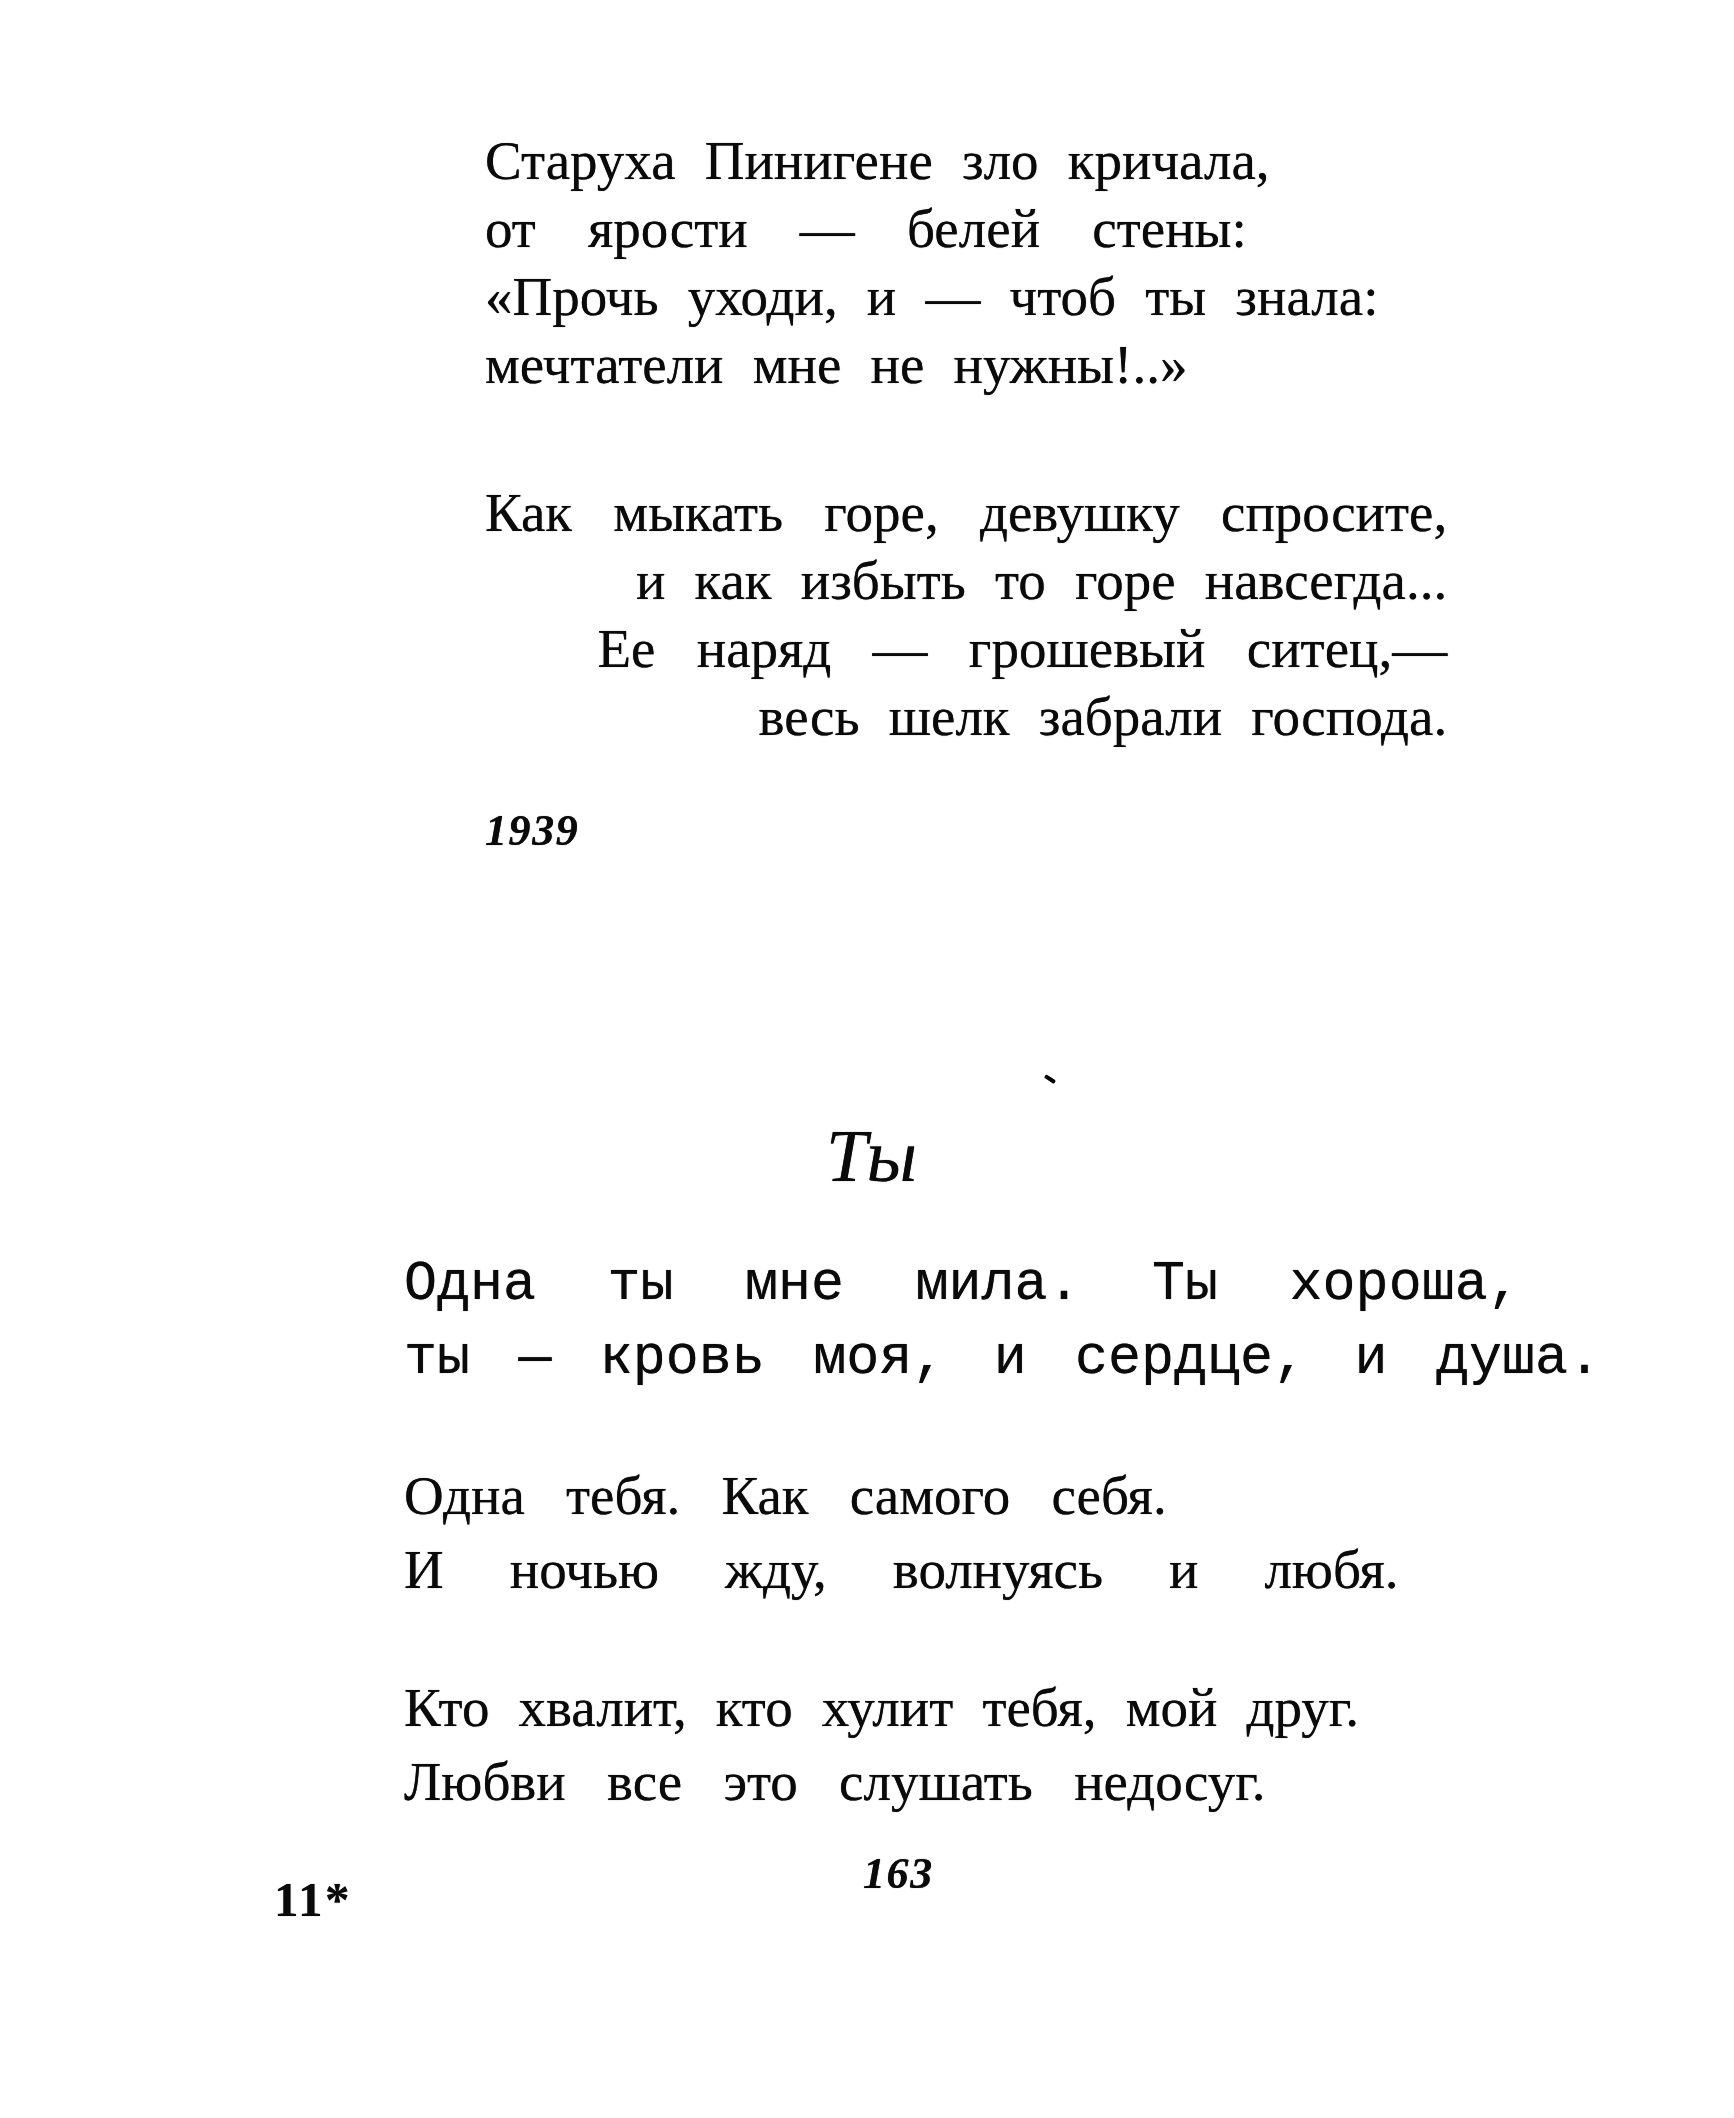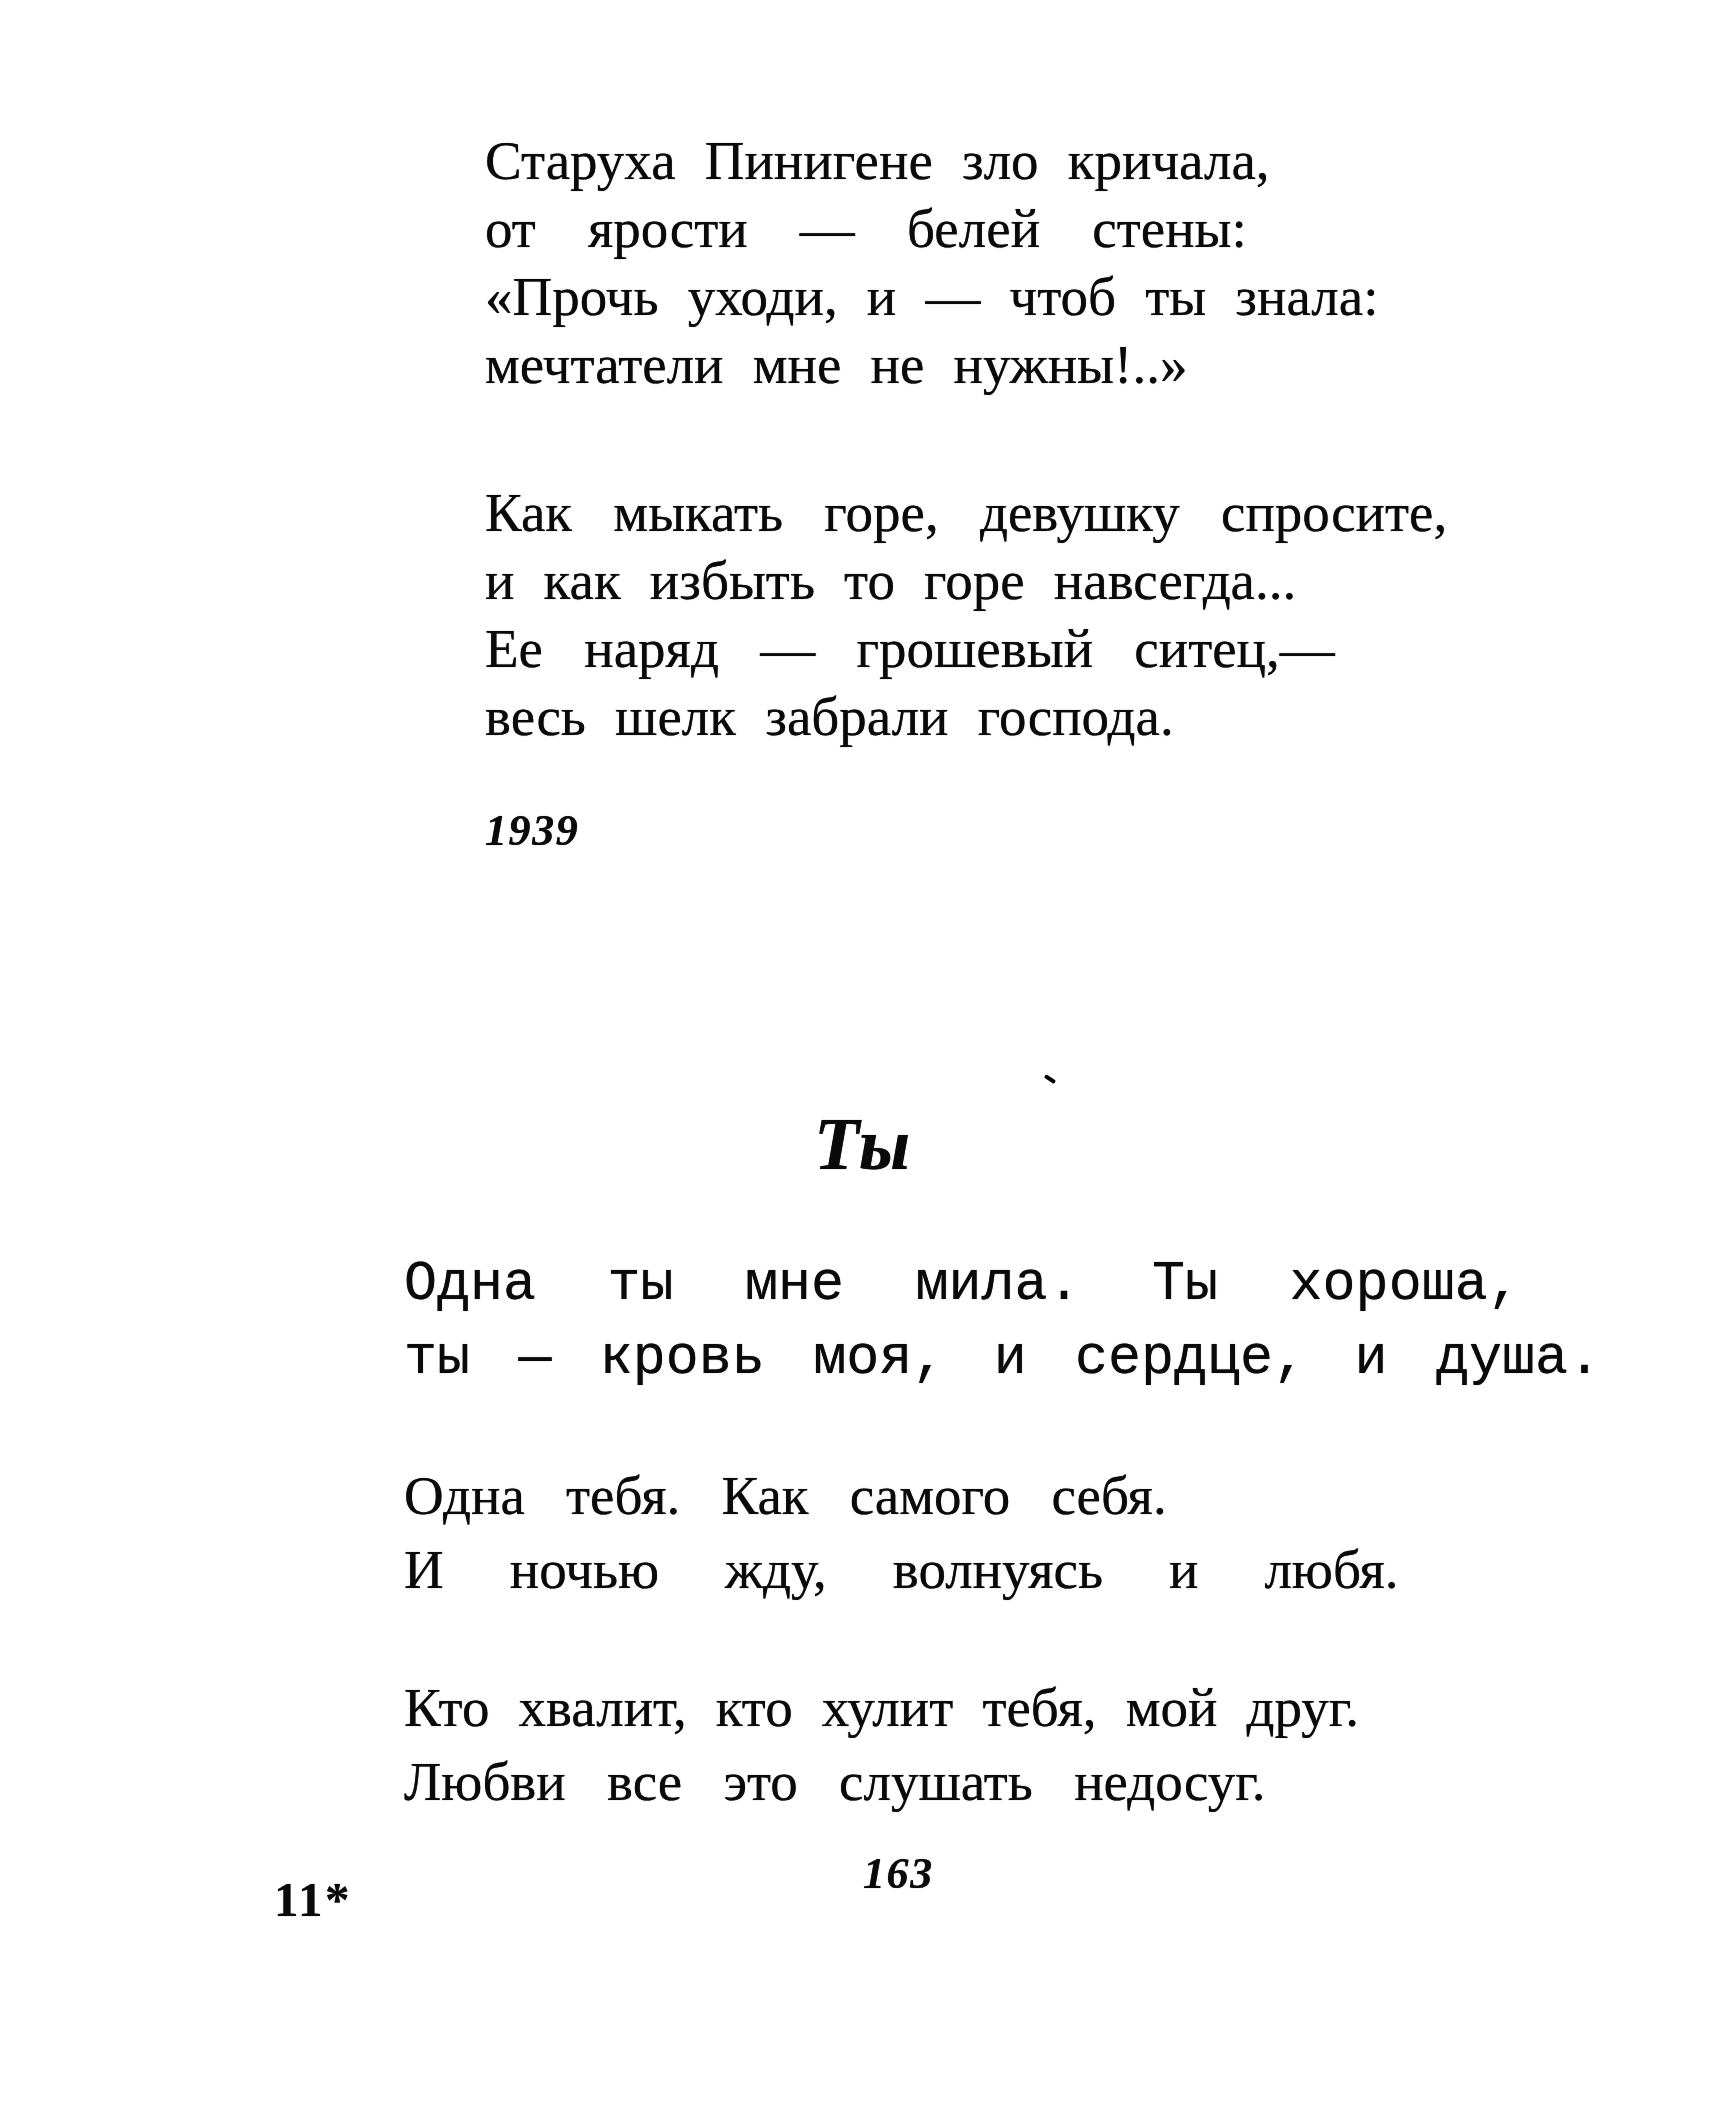--- a/index.html
+++ b/index.html
@@ -36,24 +36,24 @@
     font-size: 44px;
     font-style: italic;
     font-weight: 700;
     letter-spacing: 1.6px;
     text-shadow: 0 0 0.8px rgba(0,0,0,0.85);
   }
 
   .poem-title {
     position: absolute;
     left: 810px; top: 1098px;
-    margin: 4px;
+    margin: 16px;
     font-size: 74px;
     font-style: italic;
-    font-weight: 700;
+    font-weight: 400;
     letter-spacing: 2.3px;
     text-shadow: 0 0 0.8px rgba(0,0,0,0.9);
   }
 
   .ink-speck {
     position: absolute;
     left: 1044px; top: 1077px;
     width: 11.7px; height: 3.9px;
     background: #000;
     border-radius: 1.6px;
@@ -85,21 +85,21 @@
 
 <div class="page">
 
   <section class="stanza" style="left:485px; top:127px;">
     <div class="line ws2">Старуха Пинигене зло кричала,</div>
     <div class="line ws4">от ярости — белей стены:</div>
     <div class="line ws2">«Прочь уходи, и — чтоб ты знала:</div>
     <div class="line ws2">мечтатели мне не нужны!..»</div>
   </section>
 
-  <section class="stanza" style="left:485px; top:479px;">
+  <section class="stanza" style="left:485px; top:479px;text-align:right;">
     <div class="line ws3">Как мыкать горе, девушку спросите,</div>
     <div class="line ws2">и как избыть то горе навсегда...</div>
     <div class="line ws3">Ее наряд — грошевый ситец,—</div>
     <div class="line ws2">весь шелк забрали господа.</div>
   </section>
 
   <div class="poem-date">1939</div>
 
   <div class="ink-speck"></div>
 

